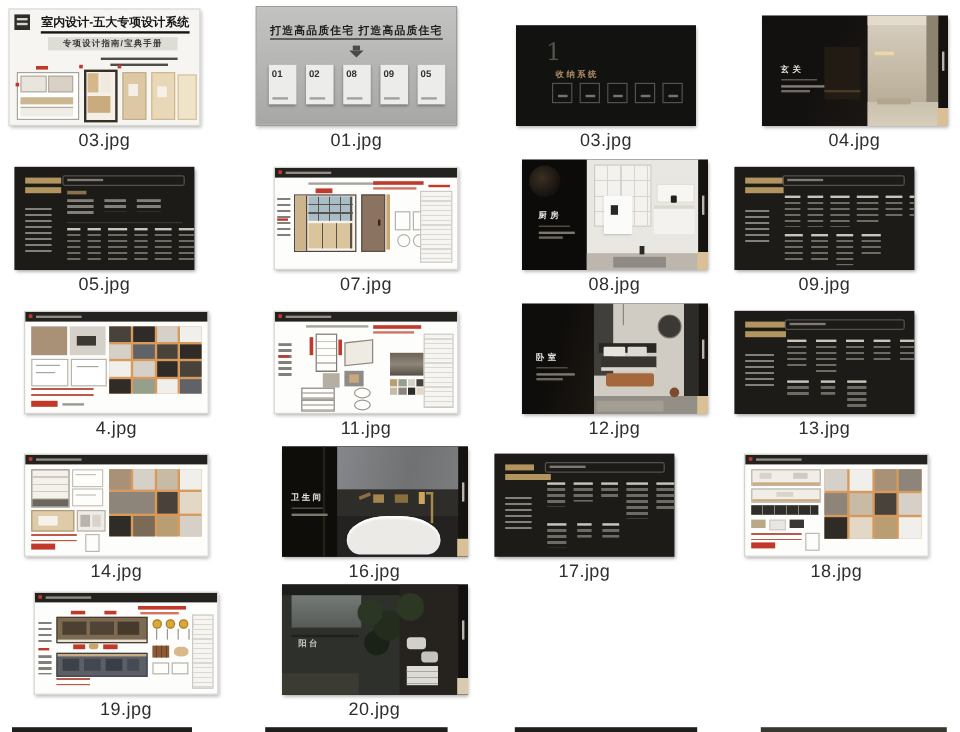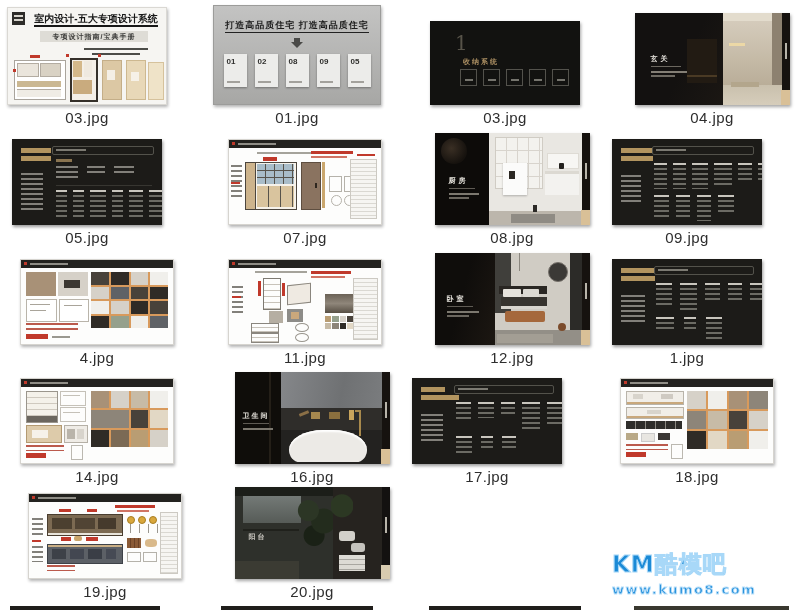--- a/index.html
+++ b/index.html
@@ -426,21 +426,21 @@
         <i class="grp" style="width:15px;height:18px"></i>
             <i class="grp" style="width:14px;height:16px"></i>
         <i class="grp" style="width:16px;height:18px"></i>
       </div>
       <div class="a fx" style="left:44px;top:58px;gap:10px">
         <i class="grp" style="width:18px;height:12px"></i>
             <i class="grp" style="width:12px;height:10px"></i>
         <i class="grp" style="width:16px;height:22px"></i>
       </div>
     </div>
-    <div class="fname">1.jpg</div>
+    <div class="fname">13.jpg</div>
   </div>
 
   <div class="cell c2">
     <div class="thumb ws" id="t14" style="width:152px;height:84px">
       <div class="hd">
             <i class="dot"></i>
             <i class="tx"></i>
           </div>
       <div class="a" style="left:5px;top:12px;width:30px;height:30px;border:1px solid #9a958c;background:#f4f1ea">
         <i style="left:0;top:0;width:100%;height:100%;background:repeating-linear-gradient(to bottom,transparent 0 5px,#cfc9bf 5px 6px)"></i>
@@ -652,17 +652,13 @@
     <div class="fname">20.jpg</div>
   </div>
 
 </div>
 
 <div class="sliver" style="left:10px;width:150px"></div>
 <div class="sliver" style="left:221px;width:152px"></div>
 <div class="sliver" style="left:429px;width:152px"></div>
 <div class="sliver" style="left:634px;width:155px;background:#39382f"></div>
 
-<div class="wm">
-  <div class="wm-brand">KM酷模吧</div>
-  <div class="wm-url">www.kumo8.com</div>
 </div>
-</div>
 
 </body></html>

